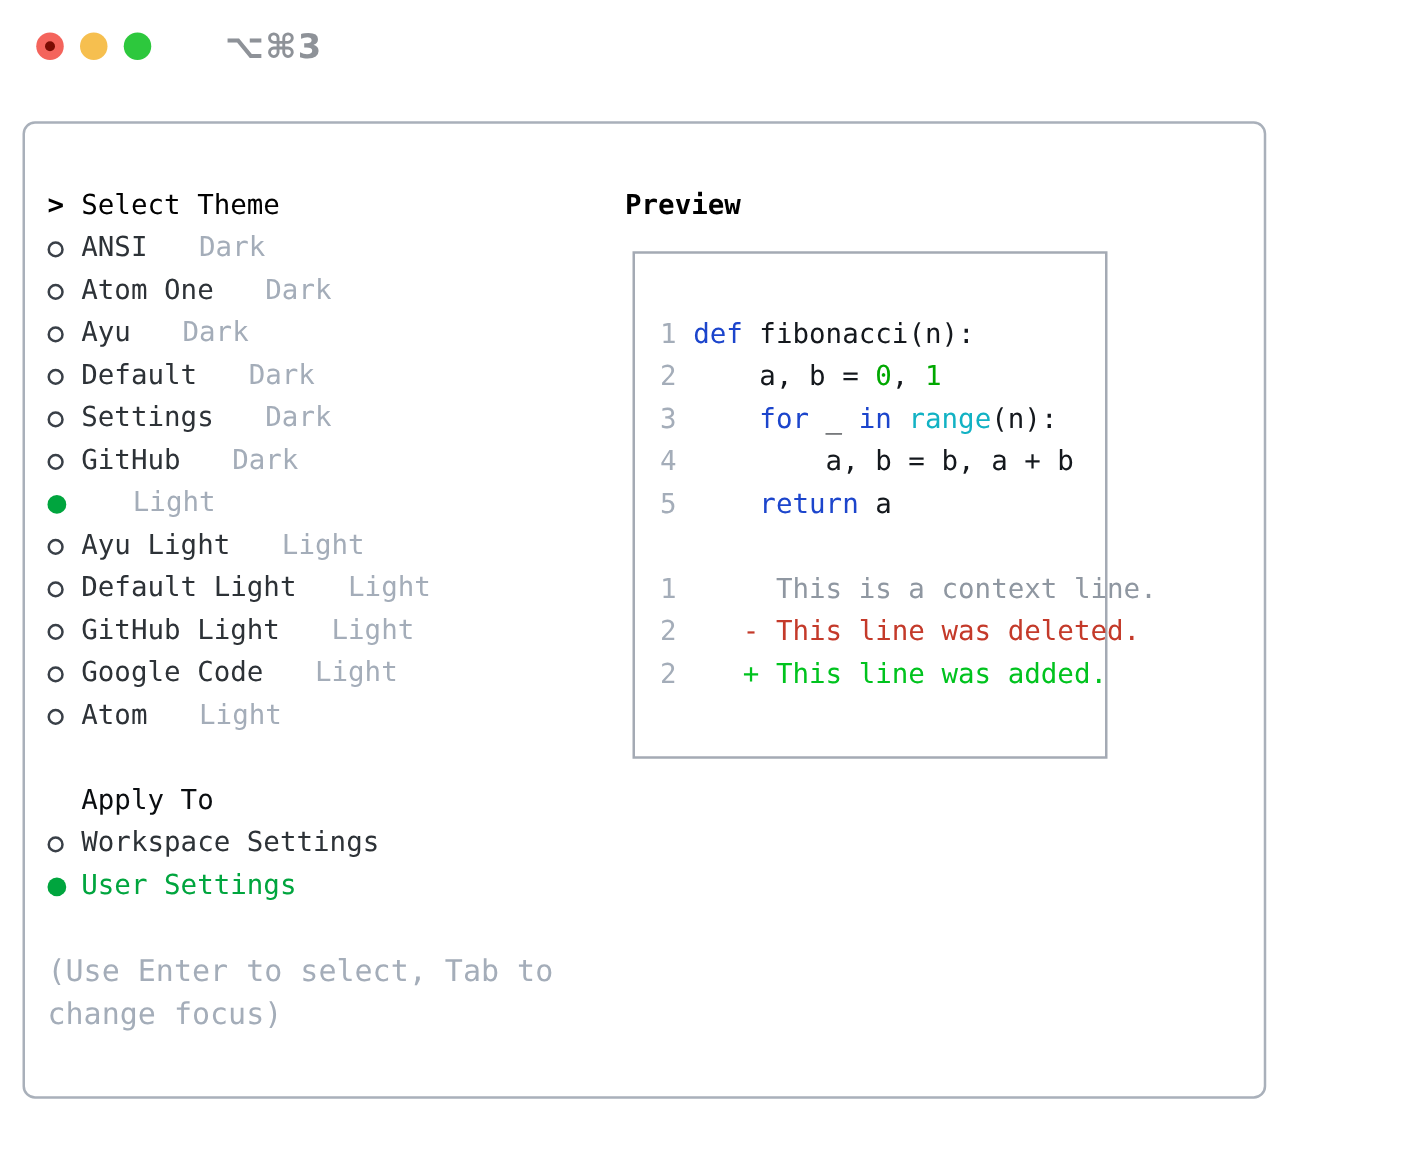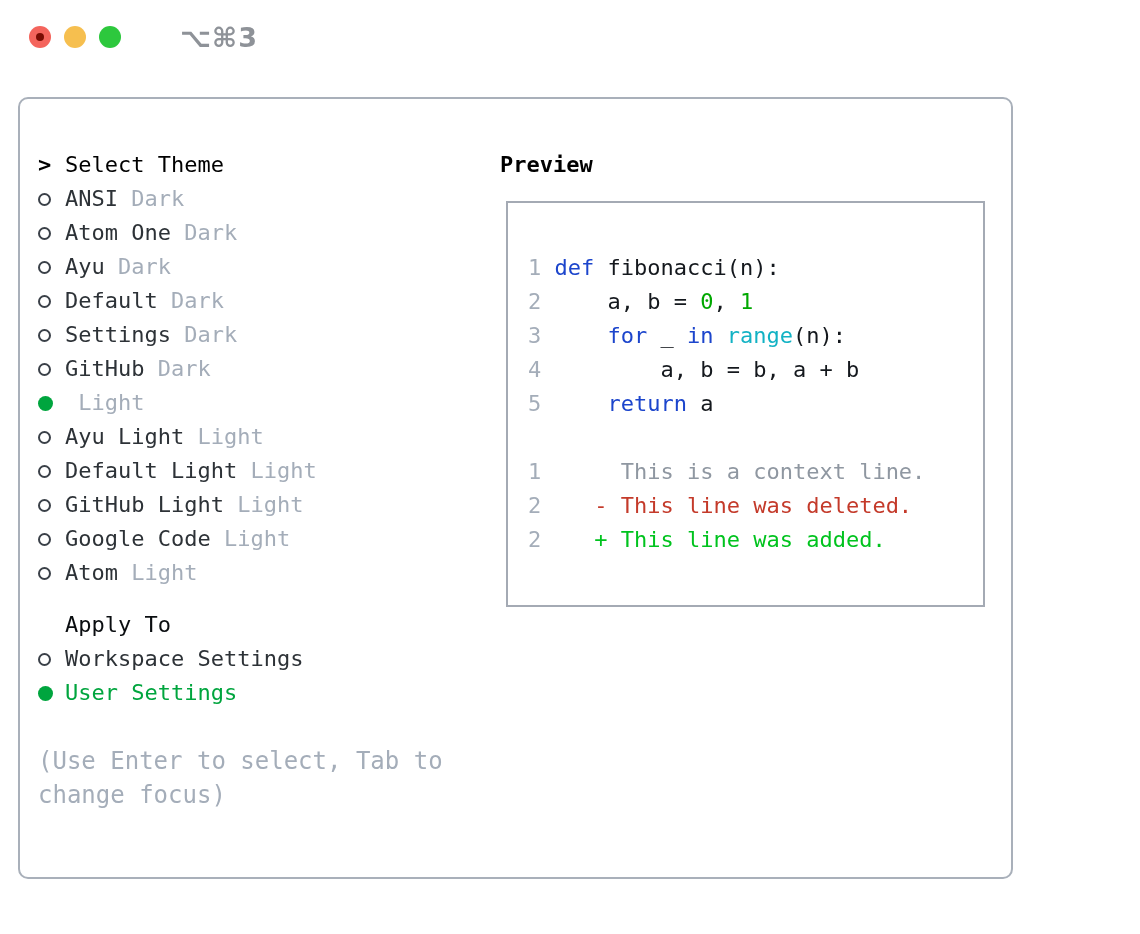--- a/index.html
+++ b/index.html
@@ -31,29 +31,29 @@
               border:2px solid var(--border); border-radius:10px; background:#fff; }
 
   
   .left-col { position:absolute; left:18px; top:49px; font-size:22px; line-height:34px; color:var(--item); }
   .row { display:flex; align-items:center; height:34px; white-space:pre; }
   .marker { display:inline-flex; width:27px; align-items:center; flex:none; }
   .cursor-glyph { font-weight:bold; color:#000; }
   .ring { width:13px; height:13px; border:2px solid var(--ring); border-radius:50%; display:inline-block; }
   .dot-sel { width:15px; height:15px; background:var(--selected_green); border-radius:50%; display:inline-block; }
   .bold { font-weight:normal; color:#000; }
-  .variant { color:var(--muted); }
+  .variant { color:var(--muted);margin-left:28px; }
   .row.selected .t-name { color:var(--selected_green); }
-  .apply-section { margin-top:18px; }
+  .apply-section { margin-top:34px; }
   .apply-title { color:#0a0d10; }
   .help { margin-top:34px; width:420px; font-size:24px; line-height:34px; color:var(--muted); }
 
   
   .preview-title { position:absolute; left:480px; top:49px; font-size:22px; line-height:34px; font-weight:bold; color:#000;text-align:right; }
-  .preview-box { position:absolute; left:486px; top:102px; width:479px; height:406px;
+  .preview-box { position:absolute; left:486px; top:102px; width:380px; height:406px;
                  border:2px solid var(--box_border); background:#fff; }
   .code { padding:48px 0 0 20px; font-size:22px; line-height:34px; }
   .cline { white-space:pre; height:34px; }
   .lnum { color:var(--line_number); }
   .tk-pl { color:var(--text); }
   .tk-kw { color:var(--keyword_blue); }
   .tk-fn { color:var(--builtin_cyan); }
   .tk-num { color:var(--number_green); }
   .tk-ctx { color:var(--context_gray); }
   .tk-del { color:var(--deleted_red); }

